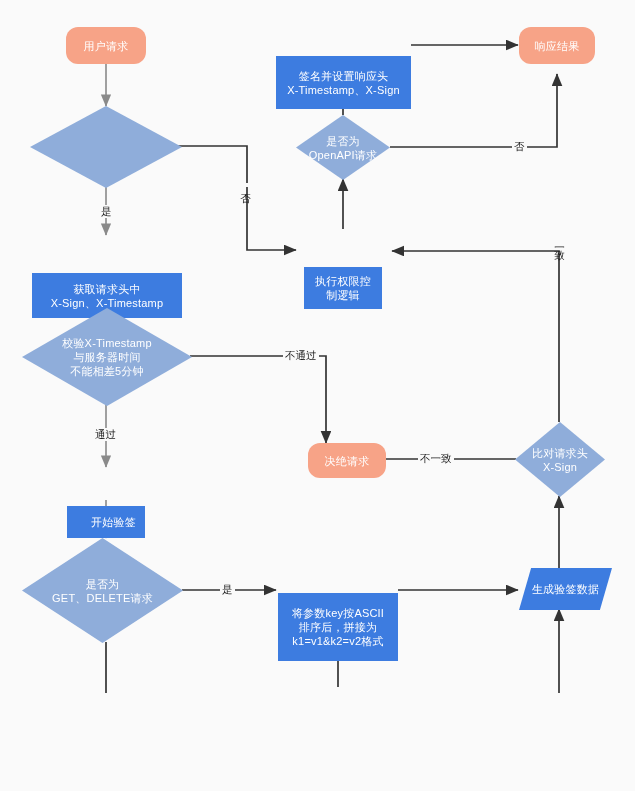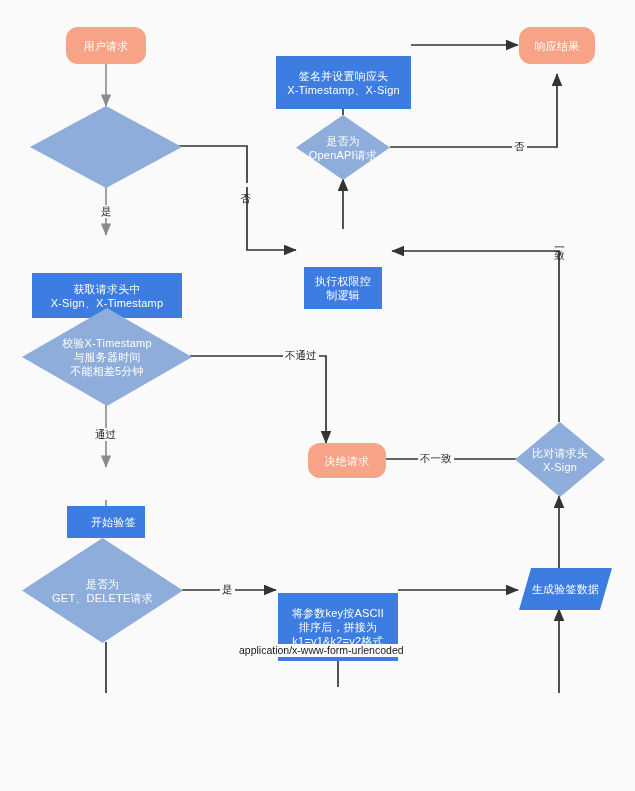--- a/index.html
+++ b/index.html
@@ -224,21 +224,20 @@
   <div class="edge-label" style="left:99px; top:205px;">是</div>
 
   <div class="edge-label vert" style="left:239px; top:183px;">否</div>
 
   <div class="edge-label" style="left:283px; top:349px;">不通过</div>
 
   <div class="edge-label" style="left:93px; top:428px;">通过</div>
 
   <div class="edge-label" style="left:220px; top:583px;">是</div>
 
-  <div class="edge-label" style="left:237px; top:644px;">application/x-www-form-urlencoded</div>
 
   <div class="edge-label" style="left:525px; top:718px;">其它</div>
 
   <div class="edge-label" style="left:418px; top:452px;">不一致</div>
 
   <div class="edge-label vert" style="left:553px; top:240px;">一致</div>
 
   <div class="edge-label" style="left:512px; top:140px;">否</div>
 
 </div>

